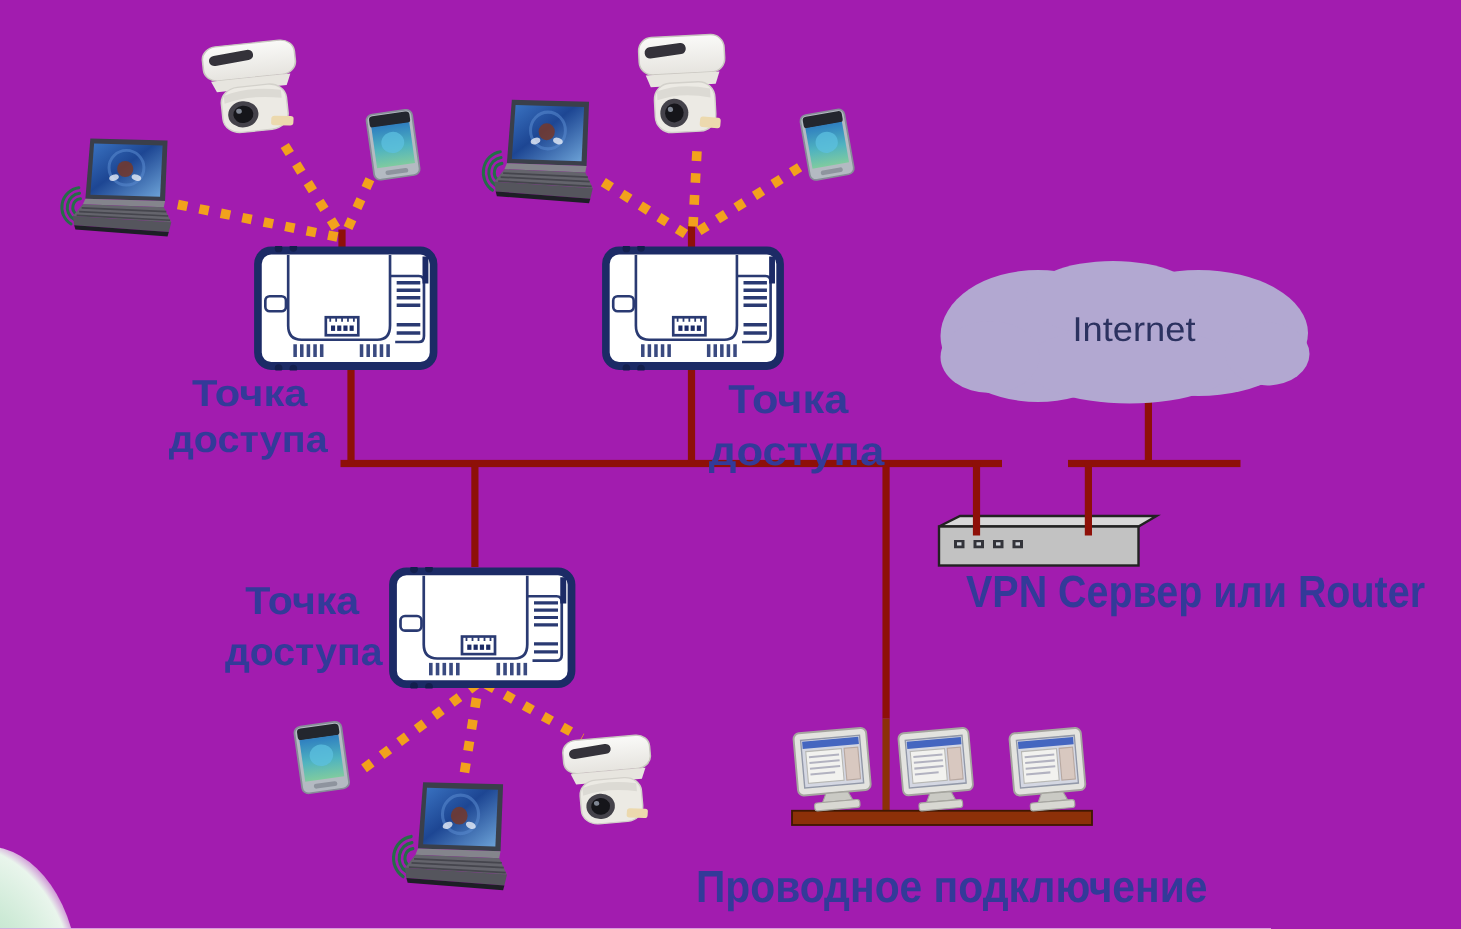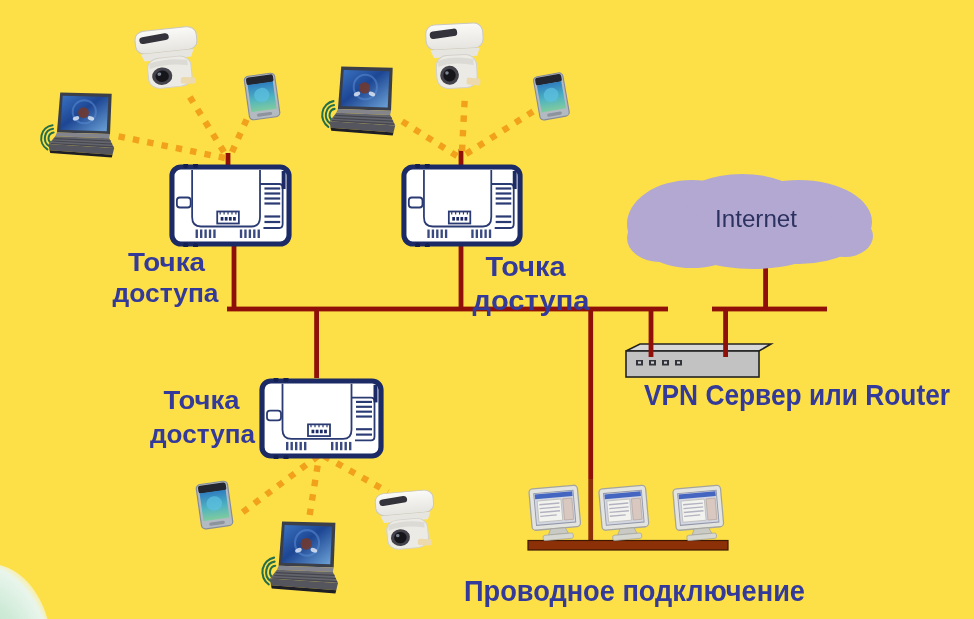--- a/index.html
+++ b/index.html
@@ -1,16 +1,16 @@
 <!DOCTYPE html>
 <html><head>
 <meta charset="utf-8">
 <style>
   html,body{margin:0;padding:0;background:#ffffff;}
-  #stage{position:relative;width:974px;height:619px;background:#fde047;overflow:hidden;
+  #stage{position:relative;width:974px;height:619px;background:#a21caf;overflow:hidden;
          font-family:"Liberation Sans", sans-serif;}
   svg{display:block;}
 </style>
 </head>
 <body>
 <div id="stage">
 <svg width="974" height="619" viewBox="0 0 974 619" xmlns="http://www.w3.org/2000/svg">
   <defs>
     <radialGradient id="grn" cx="40%" cy="60%" r="70%">
       <stop offset="0%" stop-color="#a8d9bb"></stop>

